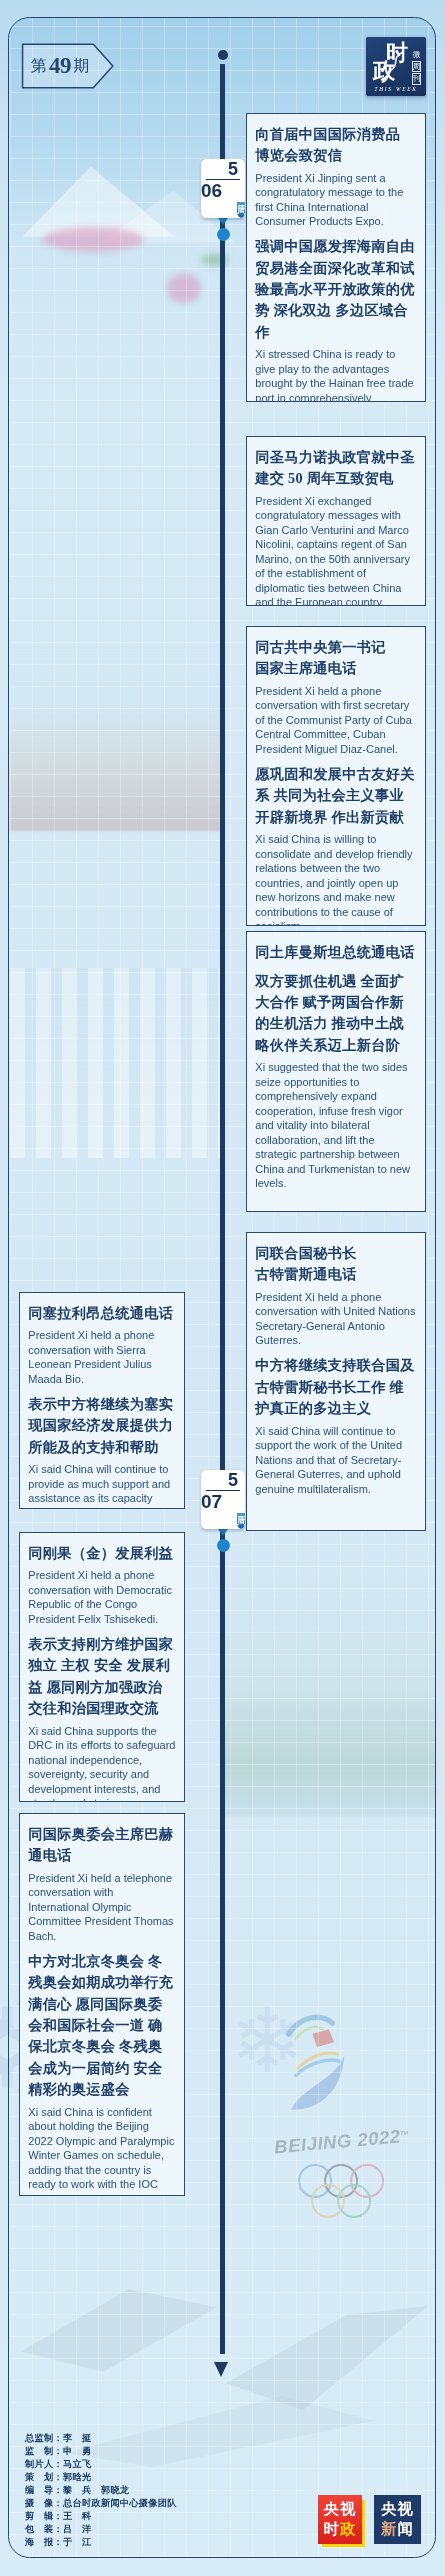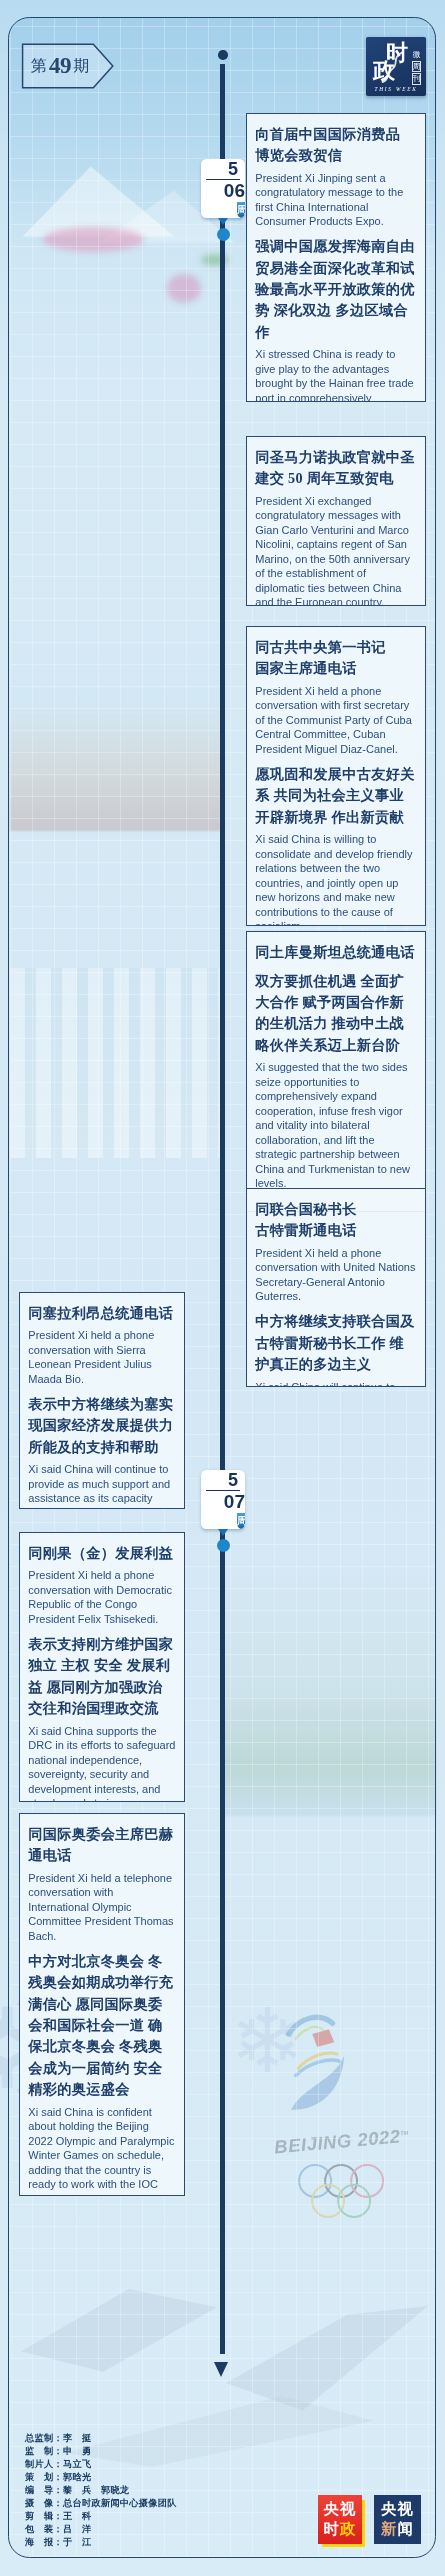--- a/index.html
+++ b/index.html
@@ -65,21 +65,21 @@
   
   .tl-dot-top{position:absolute;left:218px;top:50px;width:9.5px;height:9.5px;border-radius:50%;background:#1c3b60;}
   .tl-line{position:absolute;left:220px;top:64px;width:5.3px;height:2290px;background:#1c3b60;}
   .tl-arrow{position:absolute;left:214px;top:2362px;width:0;height:0;
             border-left:7.7px solid transparent;border-right:7.7px solid transparent;border-top:15.4px solid #1c3b60;}
 
   .dbadge{position:absolute;left:201px;width:44px;display:flex;flex-direction:column;align-items:center;z-index:5;}
   .db-card{width:44px;background:#fff;border-radius:5.3px;box-shadow:0 1.2px 3px rgba(40,80,120,.3);overflow:hidden;}
   .db-month{font-size:18px;font-weight:bold;color:#16335c;text-align:right;padding:1.2px 7.1px 0 0;line-height:19px;}
   .db-rule{border-top:1.8px solid #16335c;margin:0 4.7px;}
-  .db-day{font-size:19px;font-weight:bold;color:#16335c;text-align:right;line-height:21.4px;padding-bottom:0.6px;}
+  .db-day{font-size:19px;font-weight:bold;color:#16335c;text-align:left;line-height:21.4px;padding-bottom:0.6px;}
   .db-week{width:44px;margin-top:0;background:linear-gradient(180deg,#4aa0d8,#1766a8);color:#fff;
            font-size:10px;font-weight:bold;letter-spacing:1.2px;line-height:15.4px;border-radius:0 0 5.3px 5.3px;margin-left:36px;}
   .db-pointer{width:0;height:0;border-left:5.3px solid transparent;border-right:5.3px solid transparent;border-top:7.1px solid #1a6fae;}
   .db-dot{width:13px;height:13px;border-radius:50%;background:#1e86ca;margin-top:3px;}
 
   
   .card{position:absolute;background:rgba(240,247,252,.93);border:1.2px solid #2a4a72;box-sizing:border-box;
         padding:9.5px 8.3px;overflow:hidden;z-index:3;}
   .card.right{left:246px;width:180px;}
   .card.left{left:19px;width:166px;}
@@ -214,21 +214,21 @@
     <h3 class="cn sub">愿巩固和发展中古友好关系 共同为社会主义事业开辟新境界 作出新贡献</h3>
     <p class="en">Xi said China is willing to consolidate and develop friendly relations between the two countries, and jointly open up new horizons and make new contributions to the cause of socialism.</p>
   </section>
 
   <section class="card right" style="top:931px;height:281px">
     <h2 class="cn">同土库曼斯坦总统通电话</h2>
     <h3 class="cn sub">双方要抓住机遇 全面扩大合作 赋予两国合作新的生机活力 推动中土战略伙伴关系迈上新台阶</h3>
     <p class="en">Xi suggested that the two sides seize opportunities to comprehensively expand cooperation, infuse fresh vigor and vitality into bilateral collaboration, and lift the strategic partnership between China and Turkmenistan to new levels.</p>
   </section>
 
-  <section class="card right" style="top:1188px;height:199px">
+  <section class="card right" style="top:1232px;height:299px">
     <h2 class="cn">同联合国秘书长
 古特雷斯通电话</h2>
     <p class="en">President Xi held a phone conversation with United Nations Secretary-General Antonio Guterres.</p>
     <h3 class="cn sub">中方将继续支持联合国及古特雷斯秘书长工作 维护真正的多边主义</h3>
     <p class="en">Xi said China will continue to support the work of the United Nations and that of Secretary-General Guterres, and uphold genuine multilateralism.</p>
   </section>
 
   <section class="card left" style="top:1292px;height:217px">
     <h2 class="cn">同塞拉利昂总统通电话</h2>
     <p class="en">President Xi held a phone conversation with Sierra Leonean President Julius Maada Bio.</p>

